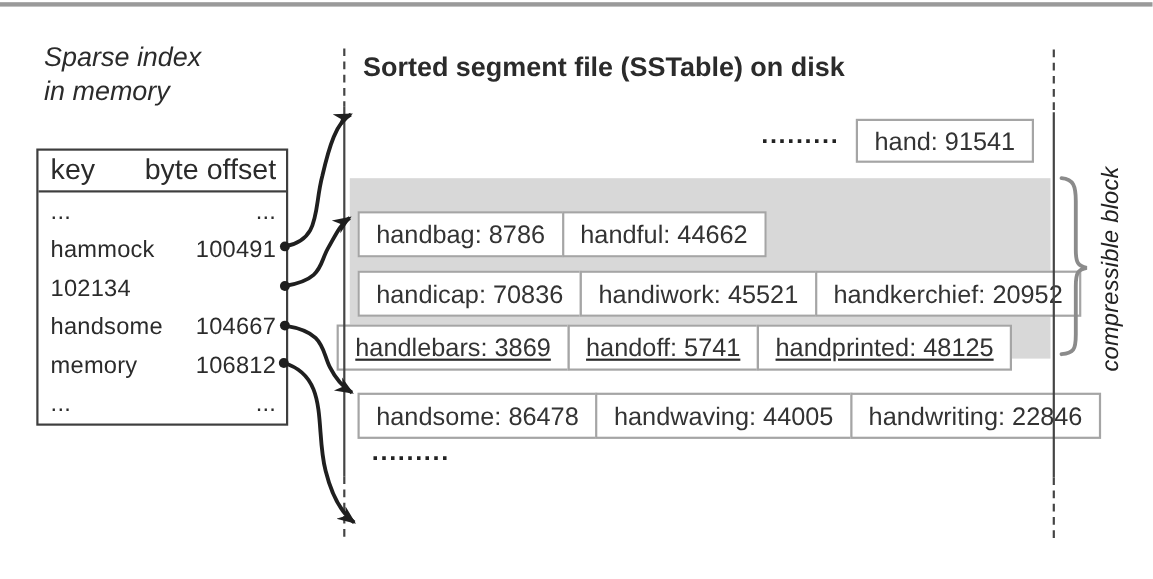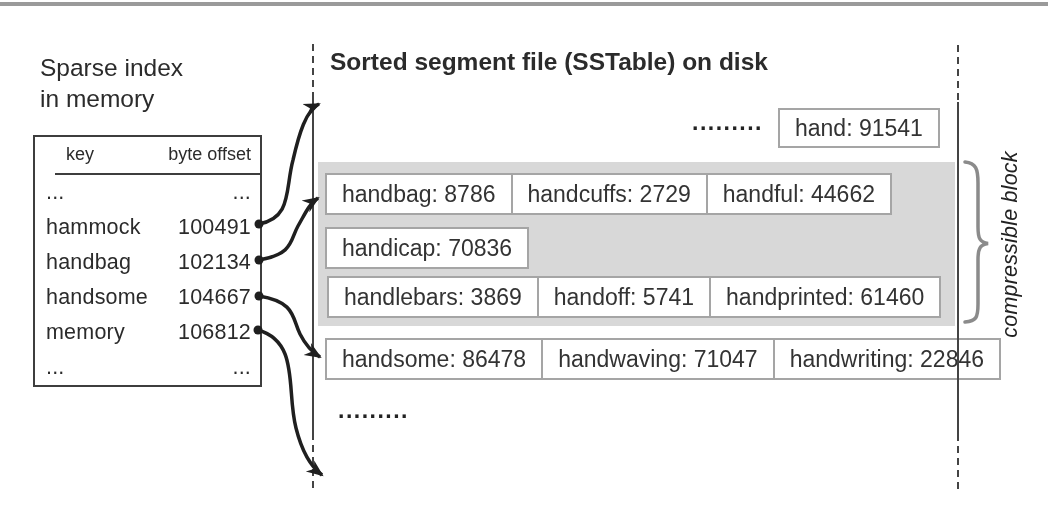--- a/index.html
+++ b/index.html
@@ -16,51 +16,50 @@
     position: absolute; left: 0; top: 2px; width: 1048px; height: 4px;
     background: #9a9a9a;
   }
   .title {
     position: absolute;
     font-size: 24.5px;
     line-height: 31px;
     color: #2b2b2b;
     white-space: pre;
   }
-  .title-left  { left: 40px;  top: 52px; }
+  .title-left  { left: 40px;  top: 37px; font-style: italic; }
   .title-right { left: 330px; top: 46px; font-weight: bold; }
 
   
   .index-table {
     position: absolute; left: 33px; top: 135px; width: 229px;
     border: 2px solid #3e3e3e; background: #fff; box-sizing: border-box;
   }
   .index-header {
     display: flex; justify-content: space-between;
     padding: 2px 9px 4px 11px;
-    font-size: 18px; line-height: 30px;
+    font-size: 26px; line-height: 30px;
     border-bottom: 2px solid #3e3e3e;
-    margin-left: 20px;
   }
   .index-row {
     display: flex; justify-content: space-between;
     padding: 0 9px 0 11px;
     font-size: 21.5px; line-height: 35px;
     letter-spacing: 0.2px;
   }
 
   
   .gray-block {
     position: absolute; left: 318px; top: 162px; width: 637px; height: 164px;
     background: #d8d8d8;
   }
-  .seg-row { position: absolute; display: flex; }
+  .seg-row { position: absolute; display: flex; margin-top: 19px; }
   .seg-row-1 { left: 325px; top: 173px; }
   .seg-row-2 { left: 325px; top: 227px; }
-  .seg-row-3 { left: 327px; top: 276px; }
+  .seg-row-3 { left: 306px; top: 276px; text-decoration: underline; }
   .seg-row-4 { left: 325px; top: 338px; }
   .seg-box {
     height: 42px; box-sizing: border-box;
     display: inline-flex; align-items: center;
     padding: 0 15px;
     border: 2px solid #a5a5a5; background: #ffffff;
     font-size: 23px; color: #333333; white-space: nowrap;
   }
   .seg-box + .seg-box { margin-left: -2px; }
   .hand-box {
@@ -105,21 +104,20 @@
           <span>...</span>
           <span>...</span>
         </div>
 
         <div class="index-row">
           <span>hammock</span>
           <span>100491</span>
         </div>
 
         <div class="index-row">
-          <span>handbag</span>
           <span>102134</span>
         </div>
 
         <div class="index-row">
           <span>handsome</span>
           <span>104667</span>
         </div>
 
         <div class="index-row">
           <span>memory</span>
@@ -134,37 +132,38 @@
   </div>
 
   <div class="gray-block"></div>
 
   <div class="dots dots-top">.........</div>
   <div class="seg-box hand-box">hand: 91541</div>
 
   <div class="seg-row seg-row-1">
 
   <div class="seg-box">handbag: 8786</div>
-      <div class="seg-box">handcuffs: 2729</div>
       <div class="seg-box">handful: 44662</div>
     </div>
   <div class="seg-row seg-row-2">
 
   <div class="seg-box">handicap: 70836</div>
+      <div class="seg-box">handiwork: 45521</div>
+      <div class="seg-box">handkerchief: 20952</div>
     </div>
   <div class="seg-row seg-row-3">
 
   <div class="seg-box">handlebars: 3869</div>
       <div class="seg-box">handoff: 5741</div>
-      <div class="seg-box">handprinted: 61460</div>
+      <div class="seg-box">handprinted: 48125</div>
     </div>
   <div class="seg-row seg-row-4">
 
   <div class="seg-box">handsome: 86478</div>
-      <div class="seg-box">handwaving: 71047</div>
+      <div class="seg-box">handwaving: 44005</div>
       <div class="seg-box">handwriting: 22846</div>
     </div>
 
   <div class="dots dots-bottom">.........</div>
 
   <div class="compress-label">compressible block</div>
 
   <svg class="overlay" width="1048" height="526" viewBox="0 0 1048 526">
     <defs>
       <marker id="ah" markerUnits="userSpaceOnUse" markerWidth="20" markerHeight="16" refX="15" refY="8" orient="auto">

